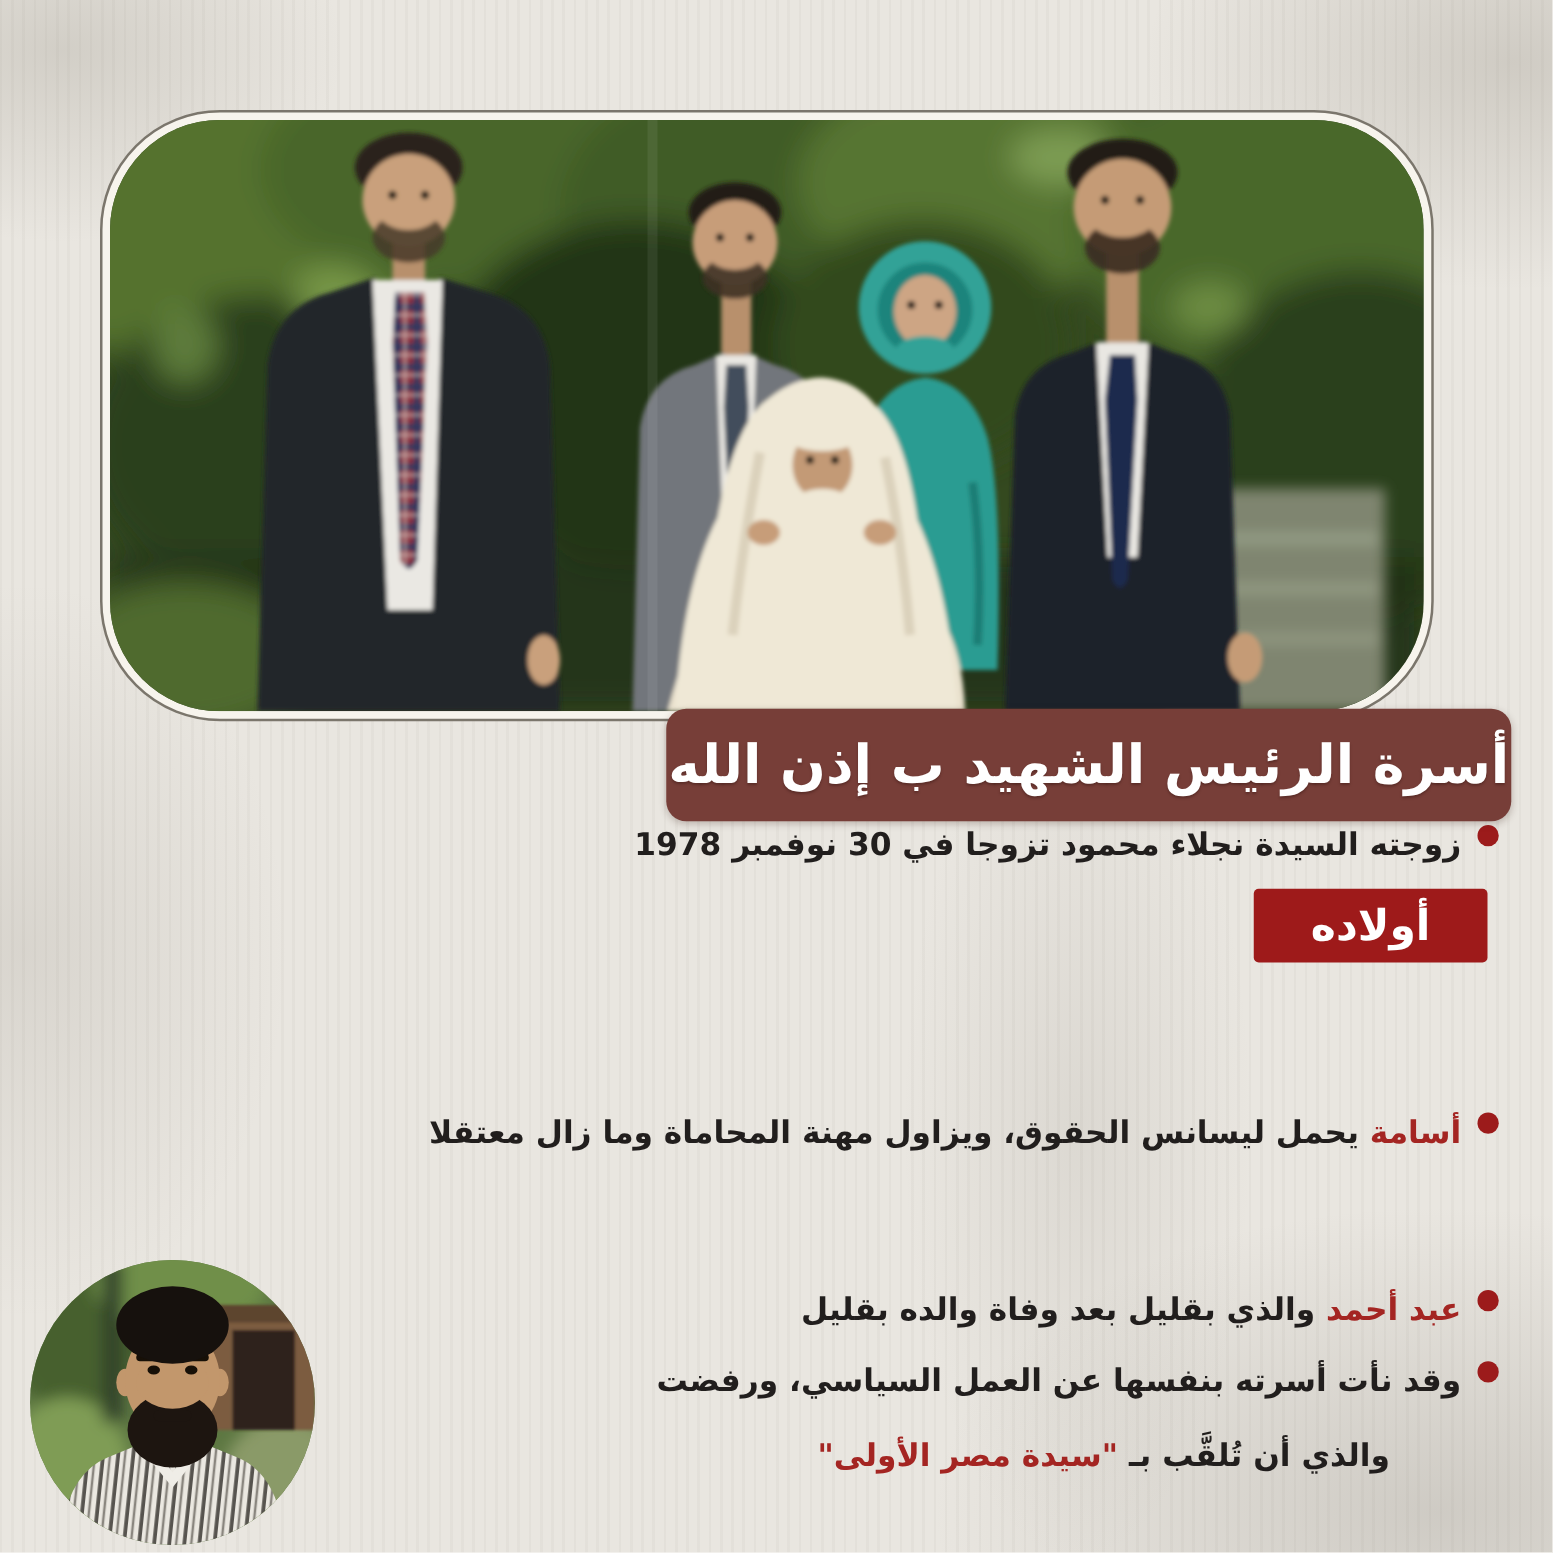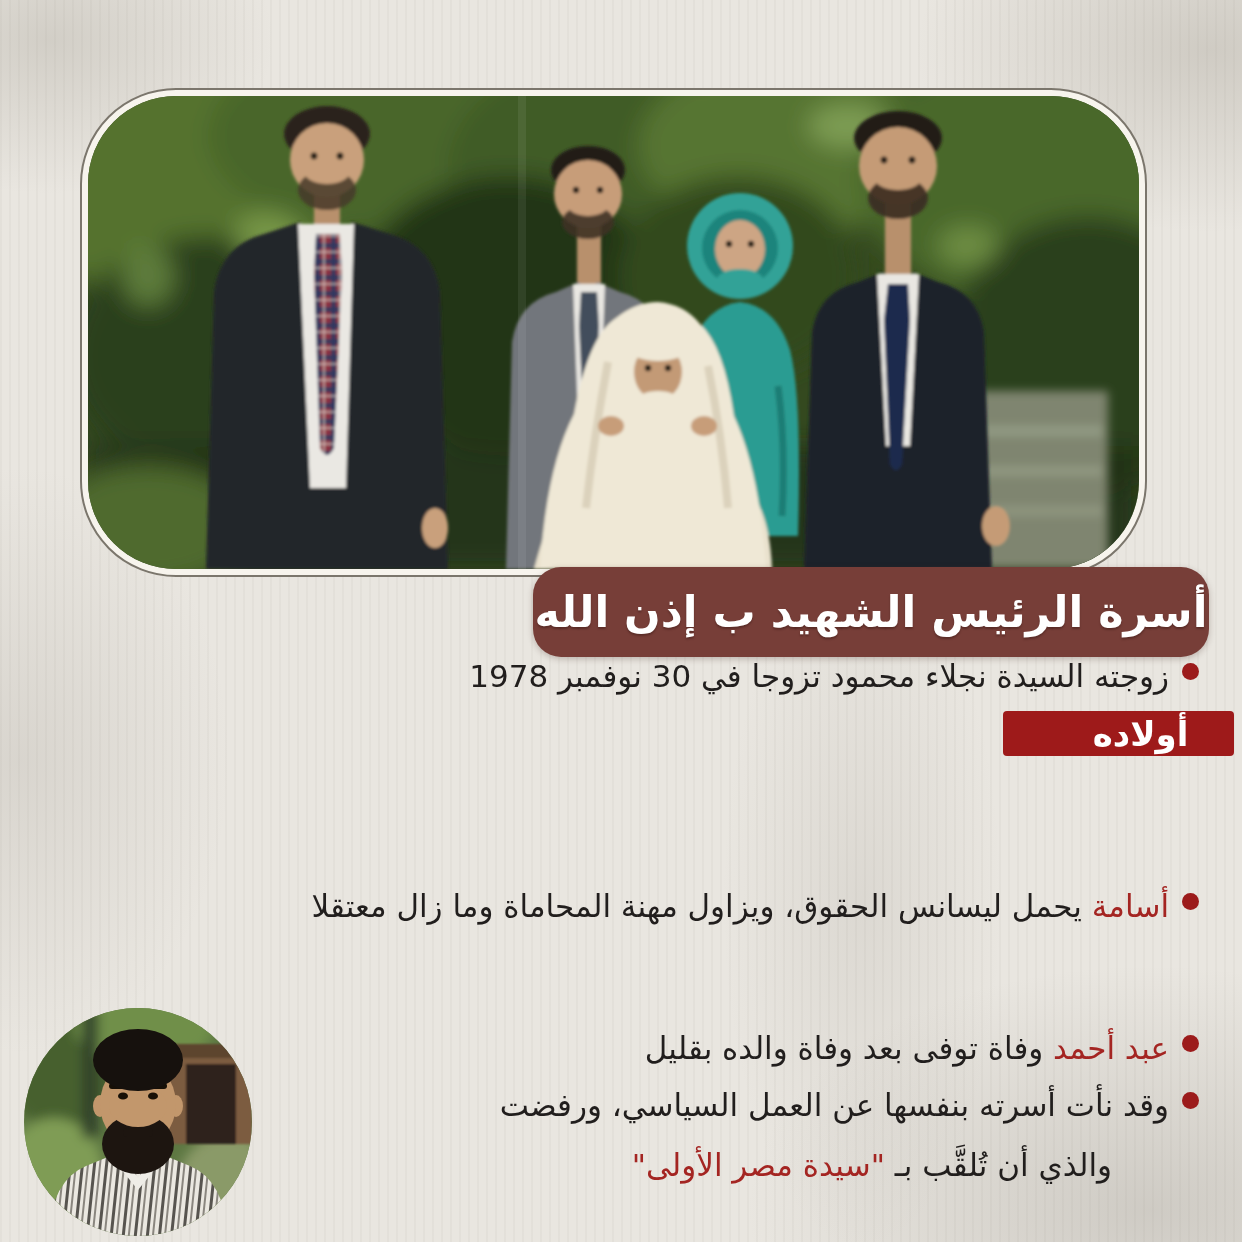--- a/index.html
+++ b/index.html
@@ -15,37 +15,37 @@
       repeating-linear-gradient(90deg, rgba(120,114,102,.05) 0 2px, rgba(0,0,0,0) 2px 9px),
       var(--bg,#e9e6e0);
   }
   .photo-frame{
     position:absolute;left:80px;top:88px;width:1067px;height:489px;box-sizing:border-box;
     border:2px solid #7b766c;border-radius:96px;padding:6px;background:#f7f4ed;
   }
   .photo-inner{width:100%;height:100%;border-radius:88px;overflow:hidden;}
   .banner{
     position:absolute;left:533px;top:567px;width:676px;height:90px;
-    background:var(--banner,#773e38);border-radius:28px;z-index:5;
+    background:var(--banner,#773e38);border-radius:16px;z-index:5;
     display:flex;align-items:center;justify-content:center;
     box-shadow:0 2px 6px rgba(60,30,25,.25);
   }
   .banner span{
     color:#fff;font-weight:bold;font-size:43px;white-space:nowrap;direction:rtl;
     text-shadow:0 2px 2px rgba(40,15,12,.35);
   }
   .children-box{
-    position:absolute;left:1003px;top:711px;width:187px;height:45px;
+    position:absolute;left:1003px;top:711px;width:187px;height:59px;
     background:var(--box,#9e1a1a);border-radius:4px;
-    display:flex;align-items:center;justify-content:center;padding-left:44px;
+    display:flex;align-items:center;justify-content:center;
   }
   .children-box span{color:#fff;font-weight:bold;font-size:34px;direction:rtl;}
   .li{
     position:absolute;right:43px;direction:rtl;text-align:center;white-space:nowrap;
-    font-size:31px;font-weight:normal;color:var(--ink,#211e1d);height:52px;line-height:52px;
+    font-size:25px;font-weight:bold;color:var(--ink,#211e1d);height:52px;line-height:52px;
   }
   .li .dot{
     display:inline-block;width:17px;height:17px;border-radius:50%;
     background:var(--bullet,#9c1b1b);margin-left:13px;vertical-align:7px;
   }
   .li .nm{color:var(--red,#a42522);}
   .li.cont{right:130px;}
   .portrait{
     position:absolute;left:24px;top:1008px;width:228px;height:228px;border-radius:50%;
     overflow:hidden;
@@ -184,21 +184,21 @@
   </div>
 
   <div class="children-box">
     <span>أولاده</span>
   </div>
 
   <div class="li" style="top:880px">
     <span class="dot"></span><span class="nm">أسامة</span><span> يحمل ليسانس الحقوق، ويزاول مهنة المحاماة وما زال معتقلا</span>
   </div>
   <div class="li" style="top:1022px">
-    <span class="dot"></span><span class="nm">عبد أحمد</span><span> وفاة توفى بعد وفاة والده بقليل</span>
+    <span class="dot"></span><span class="nm">عبد أحمد</span><span> والذي بقليل بعد وفاة والده بقليل</span>
   </div>
   <div class="li" style="top:1079px">
     <span class="dot"></span><span class="nm"></span><span>وقد نأت أسرته بنفسها عن العمل السياسي، ورفضت</span>
   </div>
   <div class="li cont" style="top:1139px">
     <span>والذي أن تُلقَّب بـ </span><span class="nm">"سيدة مصر الأولى"</span>
   </div>
 
   <div class="portrait">
     <svg viewBox="0 0 228 228" width="100%" height="100%">

